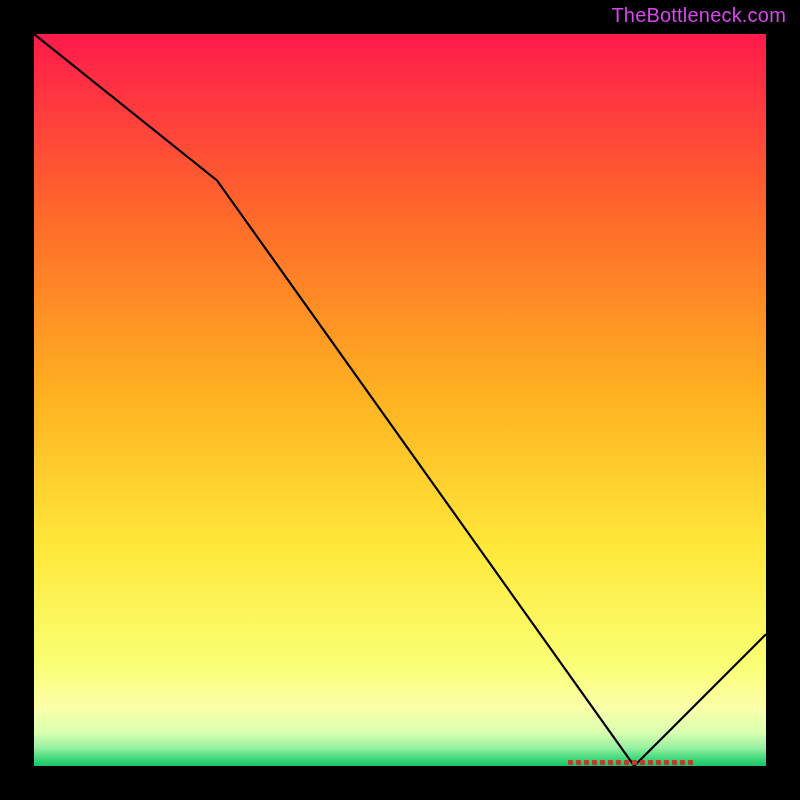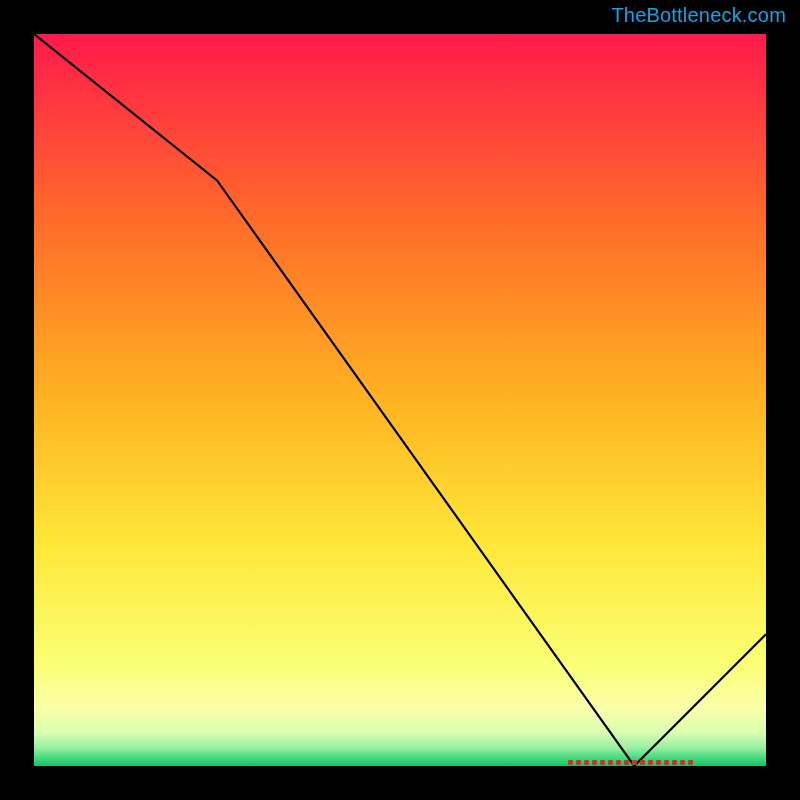--- a/index.html
+++ b/index.html
@@ -13,21 +13,21 @@
   }
   .frame {
     position: absolute;
     inset: 0;
     background: #000;
   }
   .watermark {
     position: absolute;
     top: 4px;
     right: 14px;
-    color: #0ea5e9;
+    color: #d946ef;
     font-size: 20px;
     font-weight: 500;
     letter-spacing: 0.2px;
     z-index: 30;
     margin-left: 40px;
   }
   .plot {
     position: absolute;
     left: 34px;
     top: 34px;

